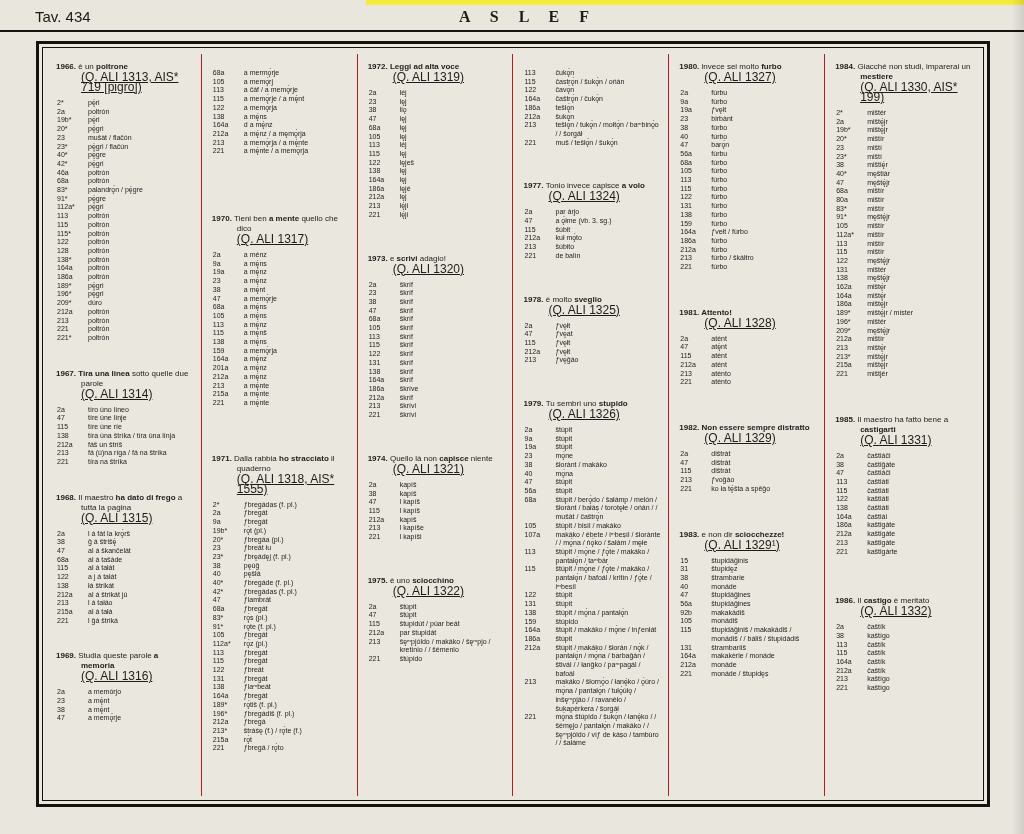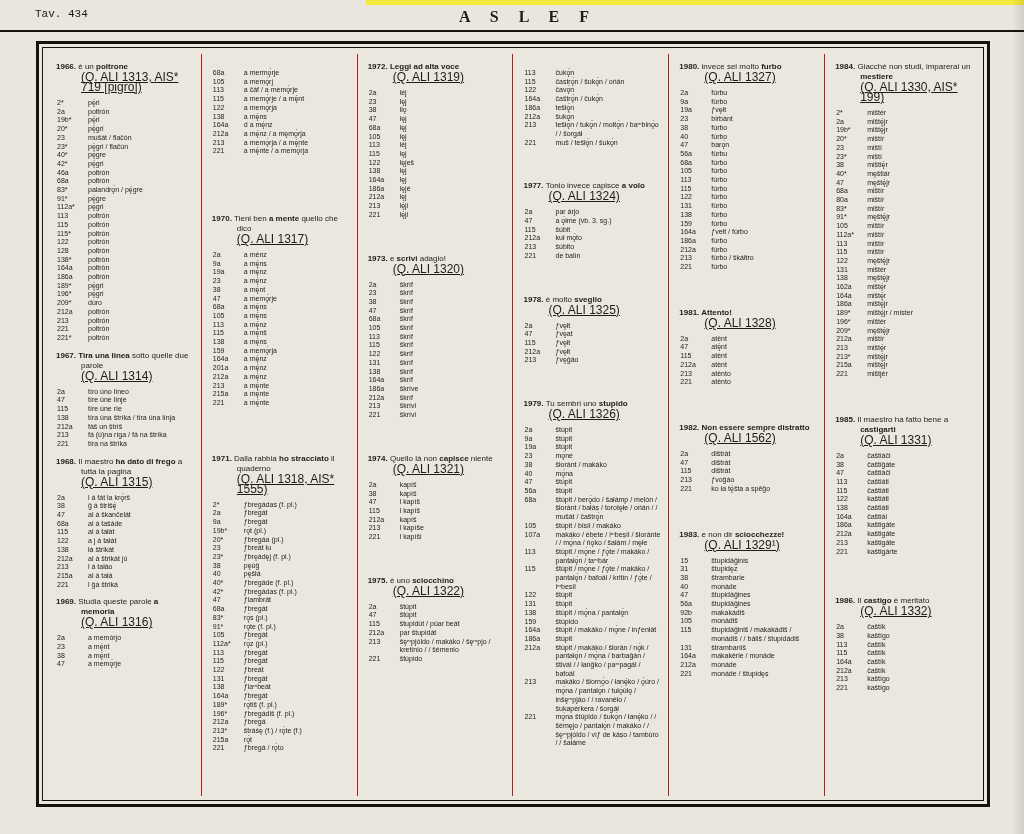--- a/index.html
+++ b/index.html
@@ -9,41 +9,41 @@
     font-family:"Liberation Sans", sans-serif;
   }
   body::after{
     content:''; position:absolute; top:0; right:0; width:12px; height:100%;
     background:linear-gradient(to right, rgba(0,0,0,0), rgba(0,0,0,0.10));
     pointer-events:none;
   }
   .yellow-strip { position:absolute; top:0; left:366px; right:0; height:5px; background:#f4e93d; }
   .tav {
     position:absolute; top:8px; left:35px;
-    font-family:Liberation Mono, monospace; font-size:11px; color:#1b1a17;
+    font-family:Liberation Sans, sans-serif; font-size:15px; color:#1b1a17;
   }
   .masthead {
     position:absolute; top:8px; left:0; width:100%; text-align:center;
     font-family:"Liberation Serif", serif; font-size:16px; font-weight:bold; letter-spacing:8px;padding-left:16px;
   }
   .header-rule { position:absolute; top:30px; left:0; width:100%; height:2px; background:#15130f; }
   .frame {
     position:absolute; top:41px; left:36px; right:34px; bottom:27px;
     border:3px solid #15130f; padding:3px; box-sizing:border-box; background:#eae7df;
   }
   .frame-inner {
     width:100%; height:100%; border:1px solid #15130f; box-sizing:border-box; position:relative;
   }
   .columns {
     position:absolute; top:6px; left:3px; right:3px; bottom:4px;
     display:flex; align-items:stretch;
   }
   .column { flex:1 1 0; min-width:0; padding:8px 7px 0 10px; border-right:1px solid #b91c1c; }
   .column:last-child { border-right:none; }
-  .block + .block { margin-top:8px; }
+  .block + .block { margin-top:26px; }
   .entry-head { font-size:8px; line-height:10px; padding-left:25px; text-indent:-25px; }
   .entry-num { font-weight:700; }
   .b { font-weight:700; }
   .entry-ref { font-size:12px; line-height:10px; margin-left:25px;text-decoration:underline; }
   .forms {
     margin-top:7px; margin-left:1px;
     display:grid; grid-template-columns:27px 1fr; column-gap:4px;
     font-size:7px; line-height:8.7px;
   }
   .pt { white-space:nowrap; }
@@ -601,21 +601,21 @@
               <div class="pt">212a</div>
               <div class="fv">atènt</div>
               <div class="pt">213</div>
               <div class="fv">atènto</div>
               <div class="pt">221</div>
               <div class="fv">atènto</div>
             </div>
           </section>
           <section class="block" style="margin-top: 36px;">
             <div class="entry-head"><span class="entry-num">1982. </span><span class="b">Non essere sempre di­stratto</span></div>
-            <div class="entry-ref">(Q. ALI 1562)</div>
+            <div class="entry-ref">(Q. ALI 1329)</div>
             <div class="forms">
               <div class="pt">2a</div>
               <div class="fv">dištràt</div>
               <div class="pt">47</div>
               <div class="fv">dištràt</div>
               <div class="pt">115</div>
               <div class="fv">dištràt</div>
               <div class="pt">213</div>
               <div class="fv">ƒvoǧáo</div>
               <div class="pt">221</div>

